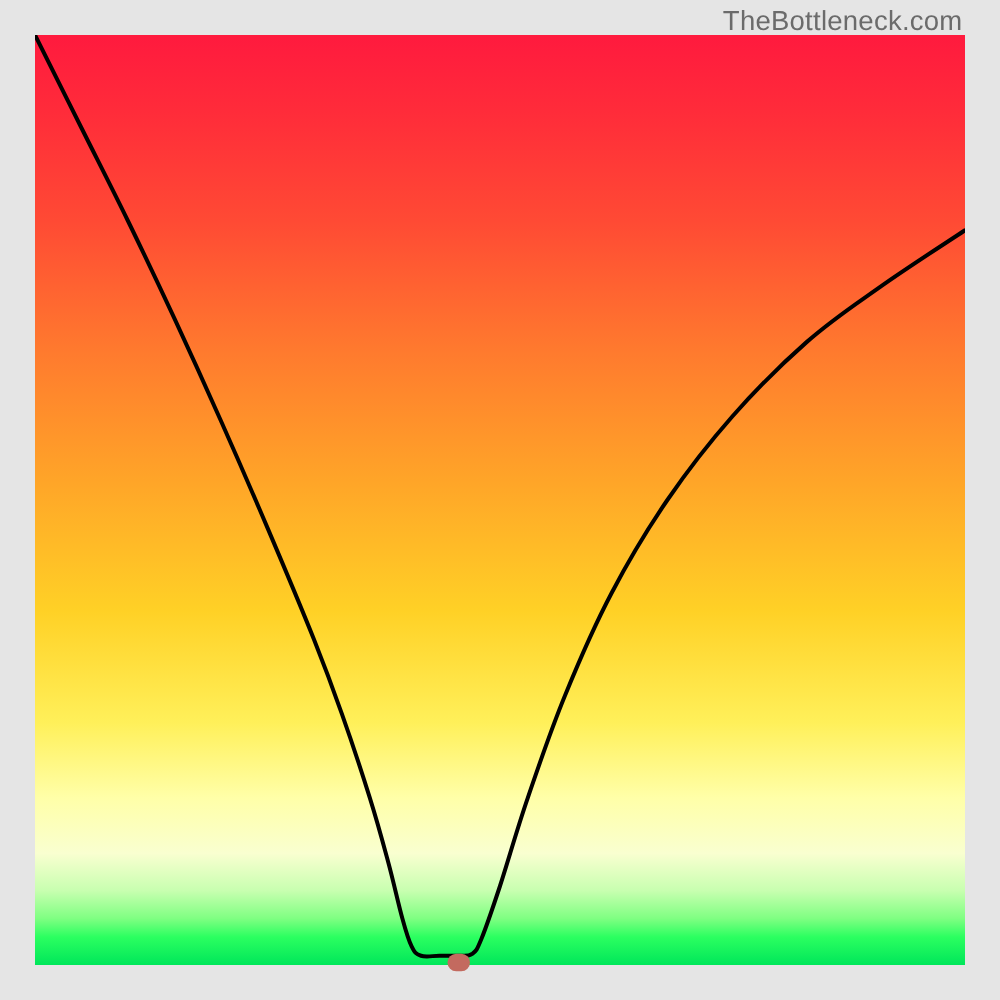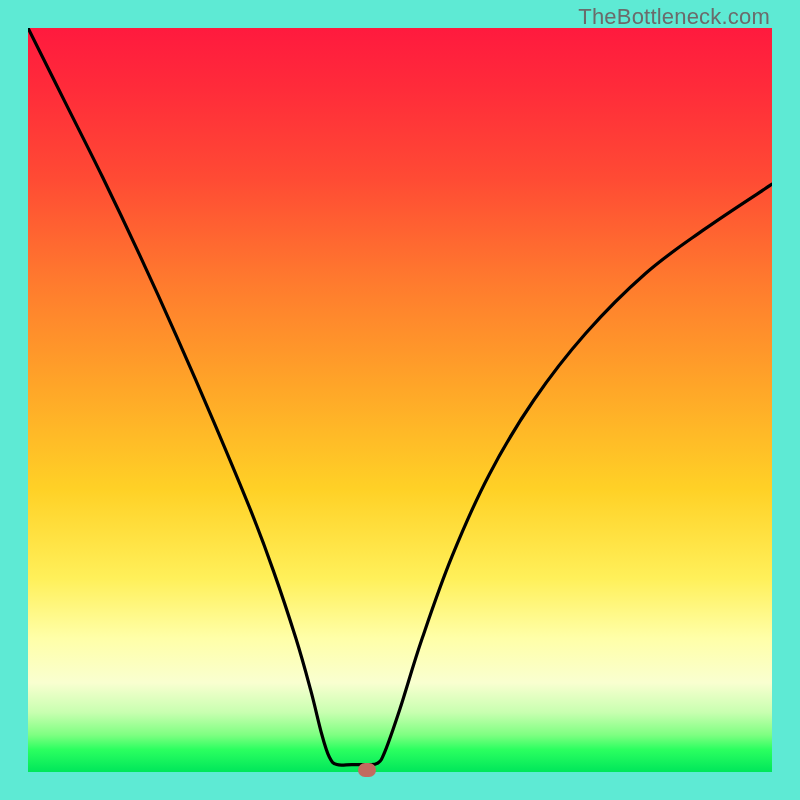--- a/index.html
+++ b/index.html
@@ -9,21 +9,21 @@
     height: 800px;
     background: #000;
     overflow: hidden;
     font-family: Arial, Helvetica, sans-serif;
   }
   .frame {
     position: absolute;
     top: 0; left: 0;
     width: 800px;
     height: 800px;
-    background: #5eead4;
+    background: #e5e5e5;
   }
   .plot {
     position: absolute;
     top: 28px;
     left: 28px;
     width: 744px;
     height: 744px;
     
     background: linear-gradient(to bottom,
       #ff1a3e 0%,

